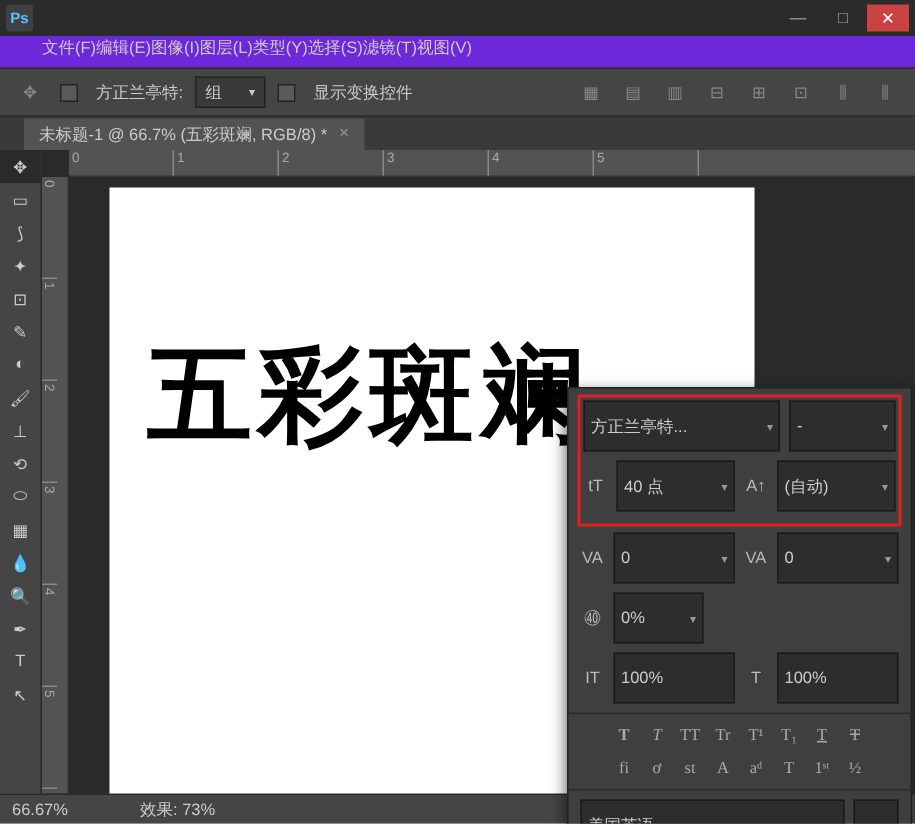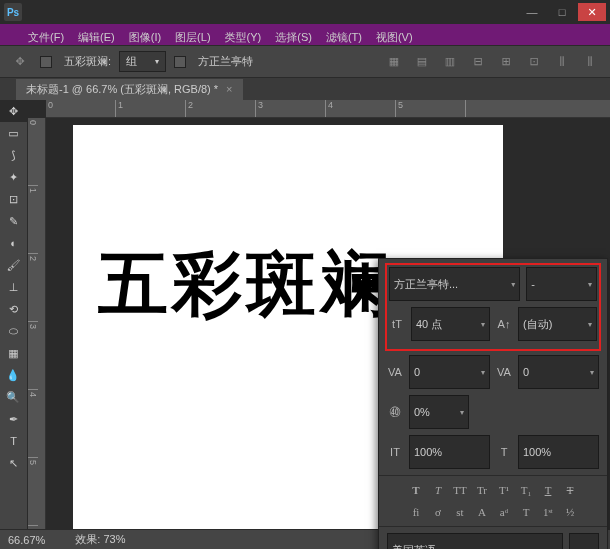--- a/index.html
+++ b/index.html
@@ -2,55 +2,55 @@
 <html><head>
 <meta charset="utf-8">
 <style>
 *{margin:0;padding:0;box-sizing:border-box;font-family:"Microsoft YaHei",Arial,sans-serif;font-size:11px;color:#ccc;user-select:none}
 body{background:#535353;width:610px;height:549px;overflow:hidden;position:relative}
 .titlebar{background:#2b2b2b;height:24px;display:flex;align-items:center;padding:0 4px}
 .ps-logo{width:18px;height:18px;background:#404040;color:#5dc0ff;font-weight:bold;font-size:10px;display:flex;align-items:center;justify-content:center;border-radius:2px;margin-right:8px}
 .titlebar .win-btns{margin-left:auto;display:flex;gap:2px}
 .win-btn{width:28px;height:18px;display:flex;align-items:center;justify-content:center;color:#aaa;cursor:pointer}
 .win-btn.close{background:#c94343;color:#fff}
-.menubar{background:#701a75;height:22px;display:flex;align-items:flex-end;padding-left:28px;gap:14px;border-bottom:1px solid #2a2a2a}
+.menubar{background:#6d28d9;height:22px;display:flex;align-items:flex-start;padding-left:28px;border-bottom:1px solid #2a2a2a}
 .menubar span{cursor:pointer}
 .optbar{background:#454545;height:32px;display:flex;align-items:center;padding:0 8px;gap:8px;border-bottom:1px solid #2a2a2a}
 .opt-dd{background:#3a3a3a;border:1px solid #222;padding:2px 6px;display:flex;align-items:center;gap:4px;cursor:pointer}
 .chk{width:12px;height:12px;border:1px solid #222;background:#5a5a5a;display:inline-block;margin-right:4px}
 .opt-icons{margin-left:auto;display:flex;gap:4px}
 .opt-icon{width:24px;height:22px;display:flex;align-items:center;justify-content:center;color:#888;cursor:pointer}
 .doctab-row{background:#3a3a3a;height:22px;display:flex;align-items:center;padding-left:16px}
 .doctab{background:#535353;padding:3px 10px;display:flex;align-items:center;gap:8px;cursor:pointer}
 .doctab .x{color:#999;cursor:pointer}
 .main{display:flex;height:calc(549px - 24px - 22px - 32px - 22px - 20px)}
 .toolbox{width:28px;background:#454545;display:flex;flex-direction:column;border-right:1px solid #2a2a2a}
 .toolbox .tool{height:22px;display:flex;align-items:center;justify-content:center;cursor:pointer;position:relative}
 .toolbox .tool.sel{background:#2a2a2a}
 .canvas-area{flex:1;background:#2a2a2a;position:relative;overflow:hidden}
 .ruler-h{position:absolute;top:0;left:18px;right:0;height:18px;background:#535353;border-bottom:1px solid #333;display:flex}
 .ruler-v{position:absolute;top:18px;left:0;width:18px;bottom:0;background:#535353;border-right:1px solid #333}
 .ruler-h .tick{width:70px;border-right:1px solid #888;font-size:9px;color:#aaa;padding-left:2px}
 .ruler-v .tick{height:68px;border-bottom:1px solid #888;font-size:9px;color:#aaa;padding-top:2px;writing-mode:vertical-lr}
 .canvas{position:absolute;top:25px;left:45px;width:430px;height:410px;background:#fff}
-.canvas-text{position:absolute;top:138px;left:70px;color:#000;font-size:70px;font-weight:900;font-family:"SimHei","Microsoft YaHei";letter-spacing:4px}
+.canvas-text{position:absolute;top:117px;left:70px;color:#000;font-size:70px;font-weight:900;font-family:"SimHei","Microsoft YaHei";letter-spacing:4px}
 .char-panel{position:absolute;right:2px;top:258px;width:230px;background:#3f3f3f;border:1px solid #222;box-shadow:-2px 2px 8px rgba(0,0,0,0.5)}
 .char-header{height:22px;background:#353535;display:flex;align-items:center;padding:0 8px;border-bottom:1px solid #222}
 .char-header .grip{margin-left:auto;color:#888;cursor:pointer}
 .char-body{padding:6px 8px}
 .char-row{display:flex;align-items:center;gap:6px;margin-bottom:6px}
 .char-dd{background:#2d2d2d;border:1px solid #1a1a1a;height:20px;display:flex;align-items:center;padding:16px 4px;cursor:pointer;flex:1}
 .char-dd .arrow{margin-left:auto;font-size:8px;color:#999}
 .char-icon{width:16px;text-align:center;color:#bbb}
 .red-box{border:2px solid #e02020;padding:2px;margin:-2px;margin-bottom:4px}
 .char-btns{display:flex;gap:6px;justify-content:center;margin-top:6px;flex-wrap:wrap}
 .char-btn{width:16px;height:16px;display:flex;align-items:center;justify-content:center;color:#aaa;cursor:pointer;font-family:serif}
 .color-swatch{width:40px;height:16px;background:#000;border:1px solid #666;cursor:pointer}
 .divider{height:1px;background:#2a2a2a;margin:6px -8px}
-.statusbar{height:20px;background:#454545;display:flex;align-items:center;padding:0 8px;gap:30px;border-top:1px solid #2a2a2a}
+.statusbar{height:20px;background:#454545;display:flex;align-items:center;padding:0 8px;gap:48px;border-top:1px solid #2a2a2a}
 </style>
 </head>
 <body>
 
 <div class="titlebar">
   <div class="ps-logo">Ps</div>
   <div class="win-btns">
     <div class="win-btn">—</div>
     <div class="win-btn">□</div>
     <div class="win-btn close">✕</div>
@@ -64,27 +64,27 @@
   <span>图层(L)</span>
   <span>类型(Y)</span>
   <span>选择(S)</span>
   <span>滤镜(T)</span>
   <span>视图(V)</span>
 </div>
 
 <div class="optbar">
   <div class="opt-icon">✥</div>
   <span class="chk"></span>
-  <span>五彩斑斓:</span>
+  <span>方正兰亭特:</span>
   <div class="opt-dd">
       <span>组</span>
       <span style="margin-left:14px;font-size:8px">▾</span>
     </div>
   <span class="chk"></span>
-  <span>方正兰亭特</span>
+  <span>显示变换控件</span>
   <div class="opt-icons">
     <div class="opt-icon">▦</div>
     <div class="opt-icon">▤</div>
     <div class="opt-icon">▥</div>
     <div class="opt-icon">⊟</div>
     <div class="opt-icon">⊞</div>
     <div class="opt-icon">⊡</div>
     <div class="opt-icon">⫼</div>
     <div class="opt-icon">⫼</div>
   </div>

